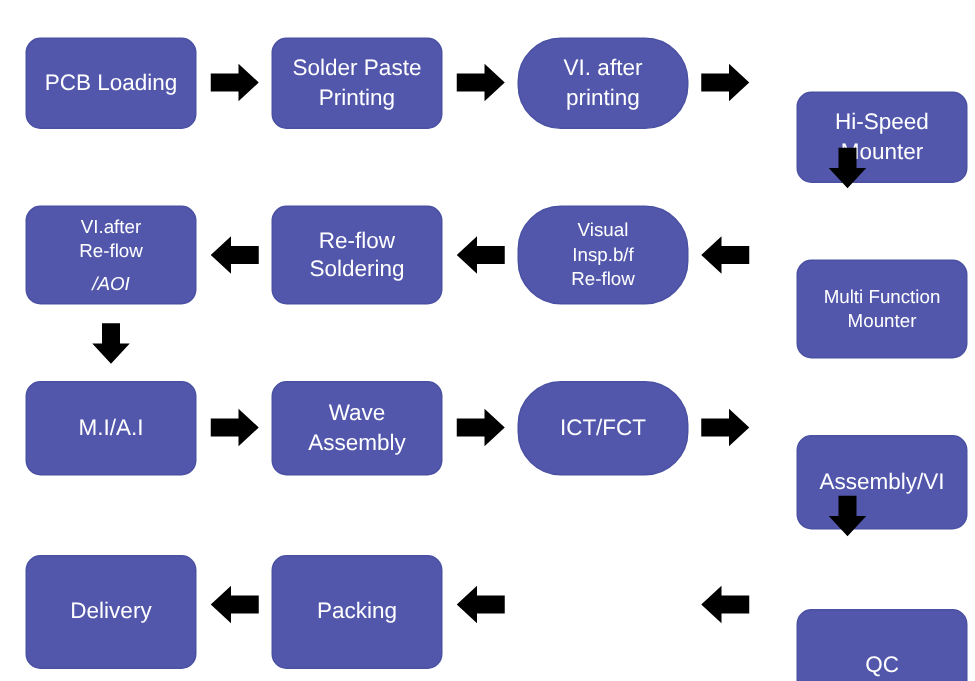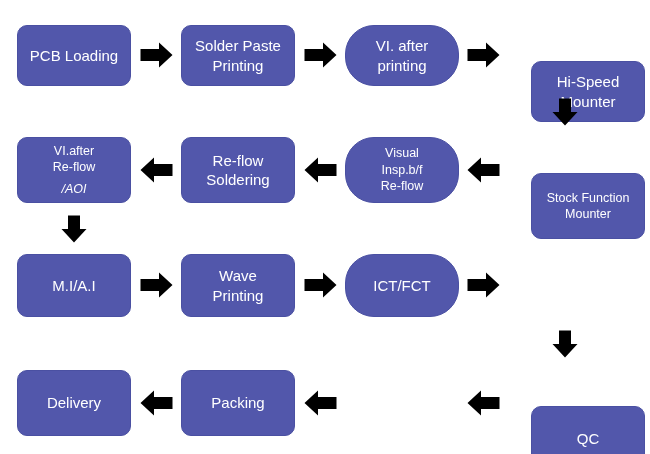--- a/index.html
+++ b/index.html
@@ -40,21 +40,21 @@
   }
   .box .lbl{white-space:pre-line;}
   .box.small{font-size:12.5px;line-height:1.32;}
   .box .lbl2{white-space:pre-line;margin-top:5px;font-style:italic;}
   
   .c1{left:17px;}  .c2{left:181px;}  .c3{left:345px;border-radius:29px;}  .c4{left:531px;margin-top:36px;}
   
   .r1{top:25px;height:61px;}
   .r2{top:137px;height:66px;}
   .r3{top:254px;height:63px;}
-  .r4{top:370px;height:66px;}
+  .r4{top:370px;height:76px;}
   .arrow{
     position:absolute;
     display:block;
   }
   .arrow svg{display:block;width:100%;height:100%;}
   .h{width:33px;height:26px;}
   .v{width:26px;height:28px;}
   
   .g1{left:140px;} .g2{left:304px;} .g3{left:467px;}
   .ay1{top:42px;} .ay2{top:157px;} .ay3{top:272px;} .ay4{top:390px;}
@@ -142,55 +142,58 @@
       <span class="lbl">Visual
 Insp.b/f
 Re-flow</span>
     </div>
   <div class="arrow h g3 ay2">
       <svg>
         <use href="#ar-left"></use>
       </svg>
     </div>
   <div class="box small r2 c4">
-      <span class="lbl">Stock Function
+      <span class="lbl">Multi Function
 Mounter</span>
     </div>
 
   <div class="arrow v d2">
       <svg>
         <use href="#ar-down"></use>
       </svg>
     </div>
 
   <div class="box r3 c1">
       <span class="lbl">M.I/A.I</span>
     </div>
   <div class="arrow h g1 ay3">
       <svg>
         <use href="#ar-right"></use>
       </svg>
     </div>
   <div class="box r3 c2">
       <span class="lbl">Wave
-Printing</span>
+Assembly</span>
     </div>
   <div class="arrow h g2 ay3">
       <svg>
         <use href="#ar-right"></use>
       </svg>
     </div>
   <div class="box r3 c3">
       <span class="lbl">ICT/FCT</span>
     </div>
   <div class="arrow h g3 ay3">
       <svg>
         <use href="#ar-right"></use>
       </svg>
     </div>
+  <div class="box r3 c4">
+      <span class="lbl">Assembly/VI</span>
+    </div>
 
   <div class="arrow v d3">
       <svg>
         <use href="#ar-down"></use>
       </svg>
     </div>
 
   <div class="box r4 c1">
       <span class="lbl">Delivery</span>
     </div>

